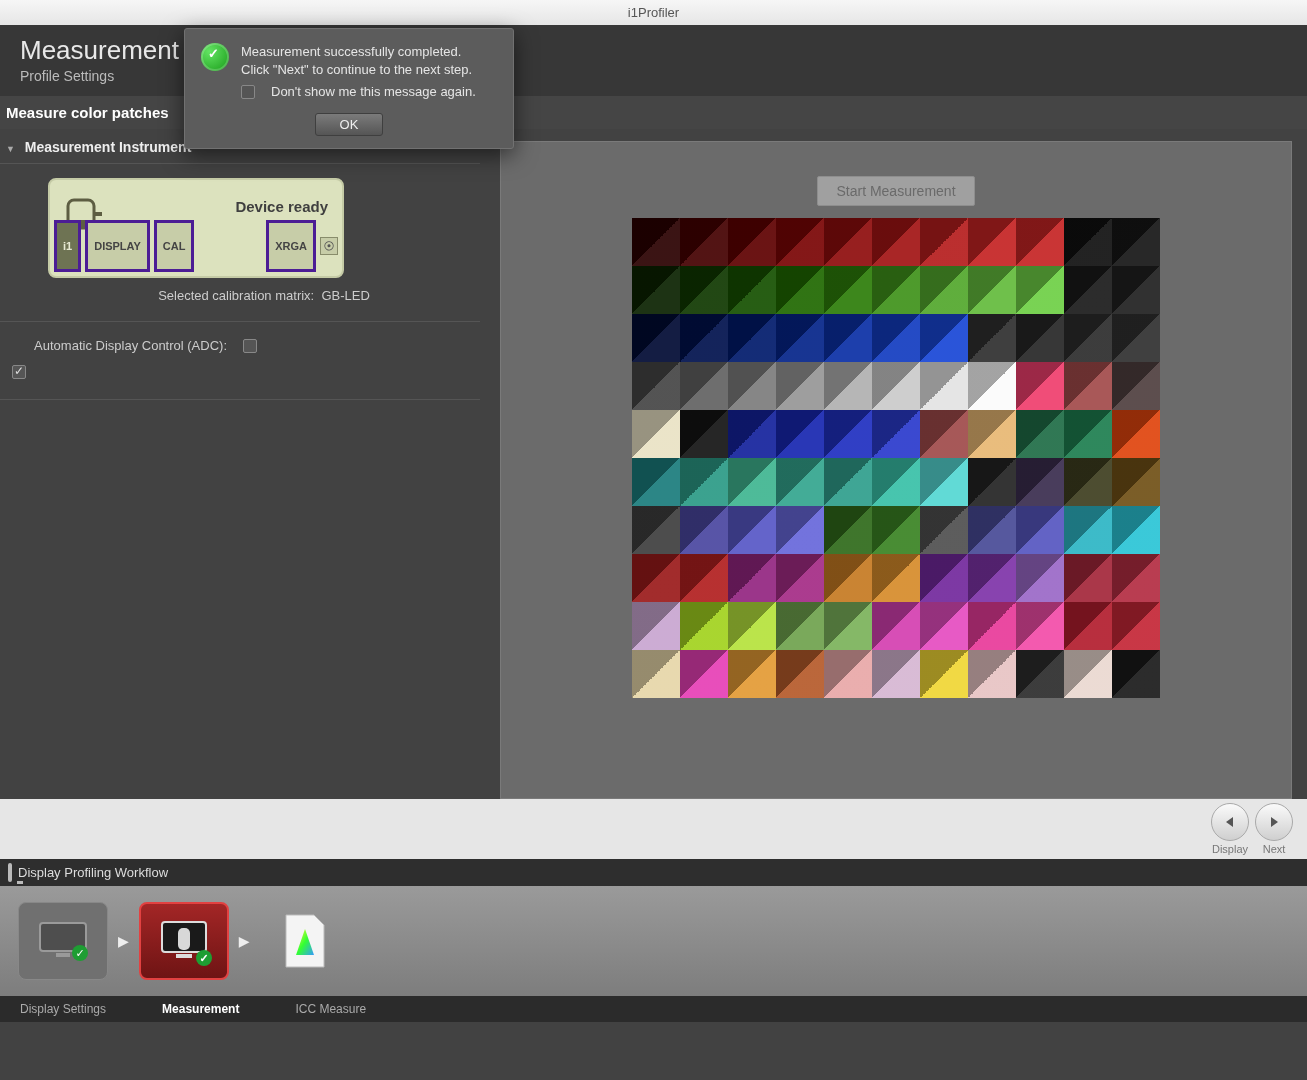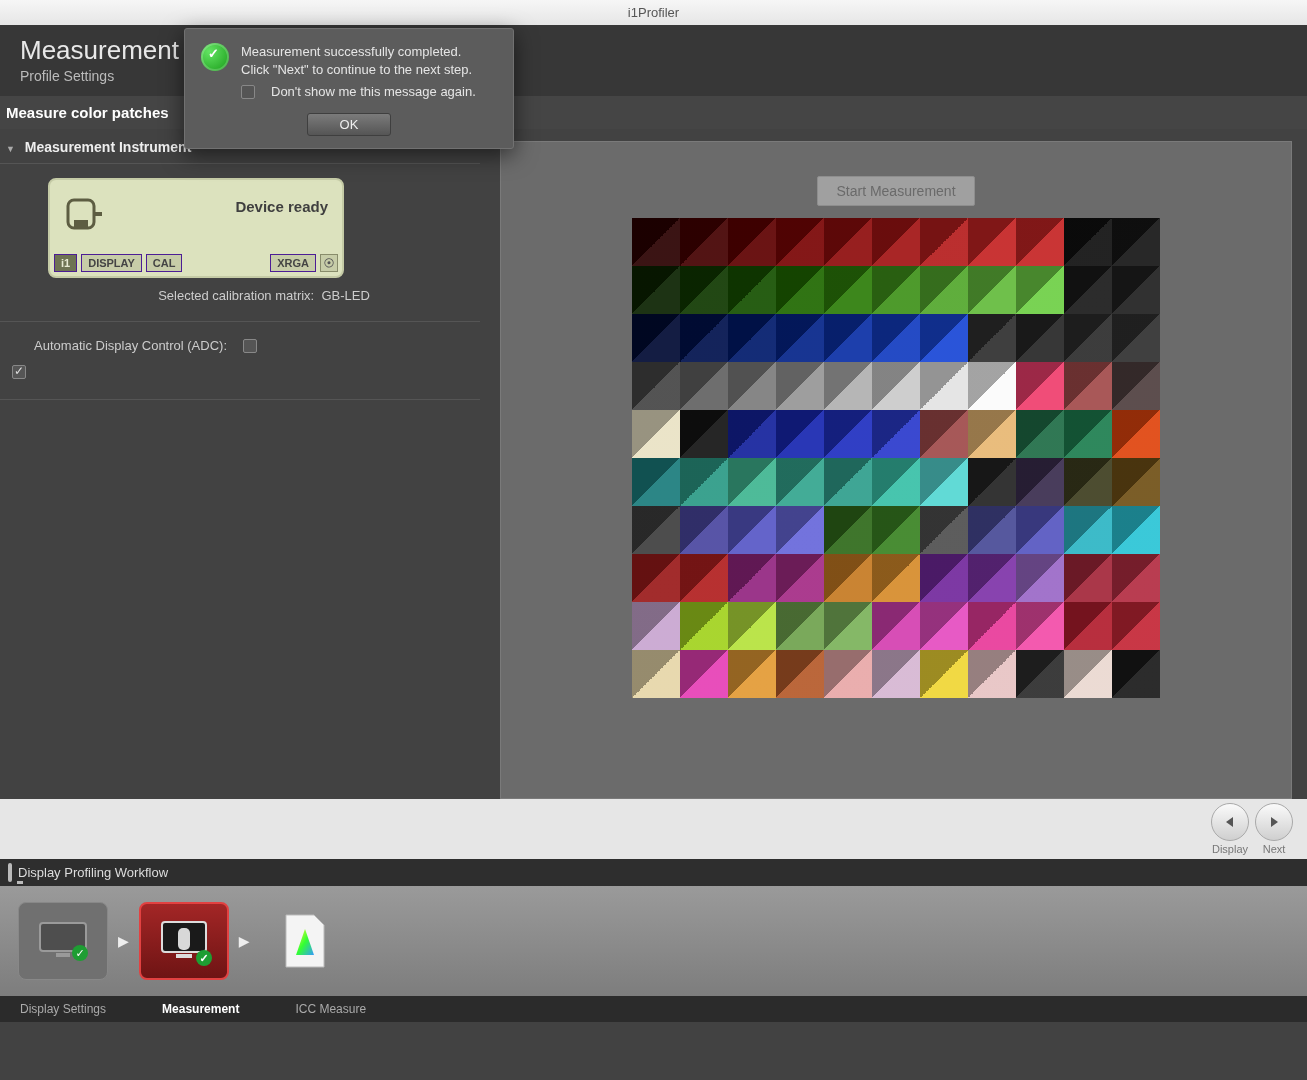--- a/index.html
+++ b/index.html
@@ -18,21 +18,21 @@
   .right { flex:1; display:flex; flex-direction:column; align-items:center; background:#6b6b6b; border:1px solid #7a7a7a; margin:12px 15px 0 20px; position:relative; }
 
   .collapsible { font-size:14px; font-weight:600; color:#eee; padding:10px 6px 8px; border-bottom:1px solid #555; cursor:pointer; }
   .collapsible::before { content:"▼"; font-size:9px; margin-right:6px; color:#aaa; display:inline-block; }
   .panelbody { padding:10px 0 14px 0; font-size:13px; color:#ccc; border-bottom:1px solid #555; }
 
   .device { width:296px; height:100px; margin:4px 0 10px 48px; background:#dce2be; border:2px solid #c5cba6; border-radius:8px; color:#4b4b33; position:relative; }
   .device-status { position:absolute; top:18px; right:14px; font-weight:600; font-size:15px; color:#3f3f3f; }
   .device-icon { position:absolute; left:14px; top:14px; }
   .device-bar { position:absolute; bottom:4px; left:4px; right:4px; display:flex; gap:4px; align-items:center; }
-  .chip { background:#c7cda8; border:1px solid #4c1d95; font-size:11px; font-weight:600; color:#444; padding:2px 6px; }
+  .chip { background:#c7cda8; border:3px solid #4c1d95; font-size:11px; font-weight:600; color:#444; padding:17px 6px; }
   .chip.first { background:#6e7353; color:#e7ead3; }
   .device-bar .spacer { flex:1; }
   .bulb { width:18px; height:18px; background:#c7cda8; border:1px solid #888c6b; display:flex; align-items:center; justify-content:center; font-size:11px; color:#555; }
 
   .matrix { margin:0 0 4px 48px; font-size:13px;text-align:center; }
   .formrow { display:flex; align-items:center; gap:16px; padding:6px 12px; font-size:13px; }
   .formrow .lbl { flex:0 0 215px; text-align:right; color:#ccc; }
   .chk { width:14px; height:14px; border:1px solid #888; border-radius:2px; background:#555; display:inline-block; position:relative; }
   .chk.on::after { content:"✓"; position:absolute; top:-2px; left:1px; font-size:12px; color:#ddd; }
 
@@ -58,21 +58,21 @@
   .wf-labelrow { background:#2b2b2b; color:#aaa; font-size:12px; padding:6px 20px; display:flex; gap:56px; }
   .wf-labelrow .sel { color:#fff; font-weight:bold; }
 
   
   .modal { position:absolute; top:28px; left:184px; width:330px; background:#5c5c5c; color:#e5e5e5; border:1px solid #717171; box-shadow:0 6px 22px rgba(0,0,0,.55); border-radius:3px; padding:14px 16px 12px; font-size:13px; z-index:50; }
   .modal .mrow { display:flex; gap:12px; }
   .okicon { width:28px; height:28px; border-radius:50%; background:radial-gradient(circle at 30% 30%,#63e463,#179a17); position:relative; flex:0 0 28px; box-shadow:inset 0 0 0 2px #fff3; }
   .okicon::after { content:"✓"; color:#fff; font-weight:bold; position:absolute; left:7px; top:3px; }
   .modal p { line-height:1.35; }
   .modal .dont { display:flex; align-items:center; gap:16px; margin-top:6px; }
-  .modal .okbtn { display:block; margin:14px auto 0; width:84px; background:linear-gradient(#7b7b7b,#555); border:1px solid #3f3f3f; color:#eee; padding:3px 0; font-size:13px; border-radius:3px; cursor:pointer; }
+  .modal .okbtn { display:block; margin:14px auto 0; width:68px; background:linear-gradient(#7b7b7b,#555); border:1px solid #3f3f3f; color:#eee; padding:3px 0; font-size:13px; border-radius:3px; cursor:pointer; }
 
   .monitor-mini{width:22px;height:16px;border:2px solid #bbb;border-radius:2px;position:relative;}
   .monitor-mini::after{content:"";position:absolute;left:7px;top:16px;width:6px;height:3px;background:#bbb;}
 </style>
 </head>
 <body>
 
 <div class="titlebar">
   <span>i1Profiler</span>
 </div>

